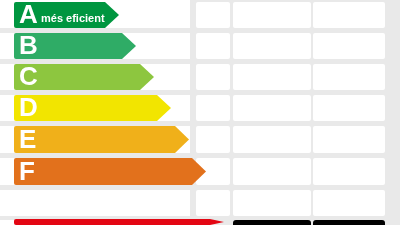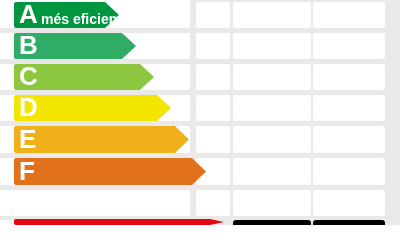--- a/index.html
+++ b/index.html
@@ -57,21 +57,21 @@
     line-height: 1;
     color: #ffffff;
     letter-spacing: 0px;
     font-family: "Liberation Sans", sans-serif;
   }
   .band-note {
     position: absolute;
     left: 27px;
     top: 50%;
     transform: translateY(-25%);
-    font-size: 14px;
+    font-size: 11px;
     font-weight: bold;
     color: #ffffff;
     white-space: nowrap;
     font-family: "Liberation Sans", sans-serif;
   }
 
   
   .grid-cell {
     position: absolute;
     background: #ffffff;

